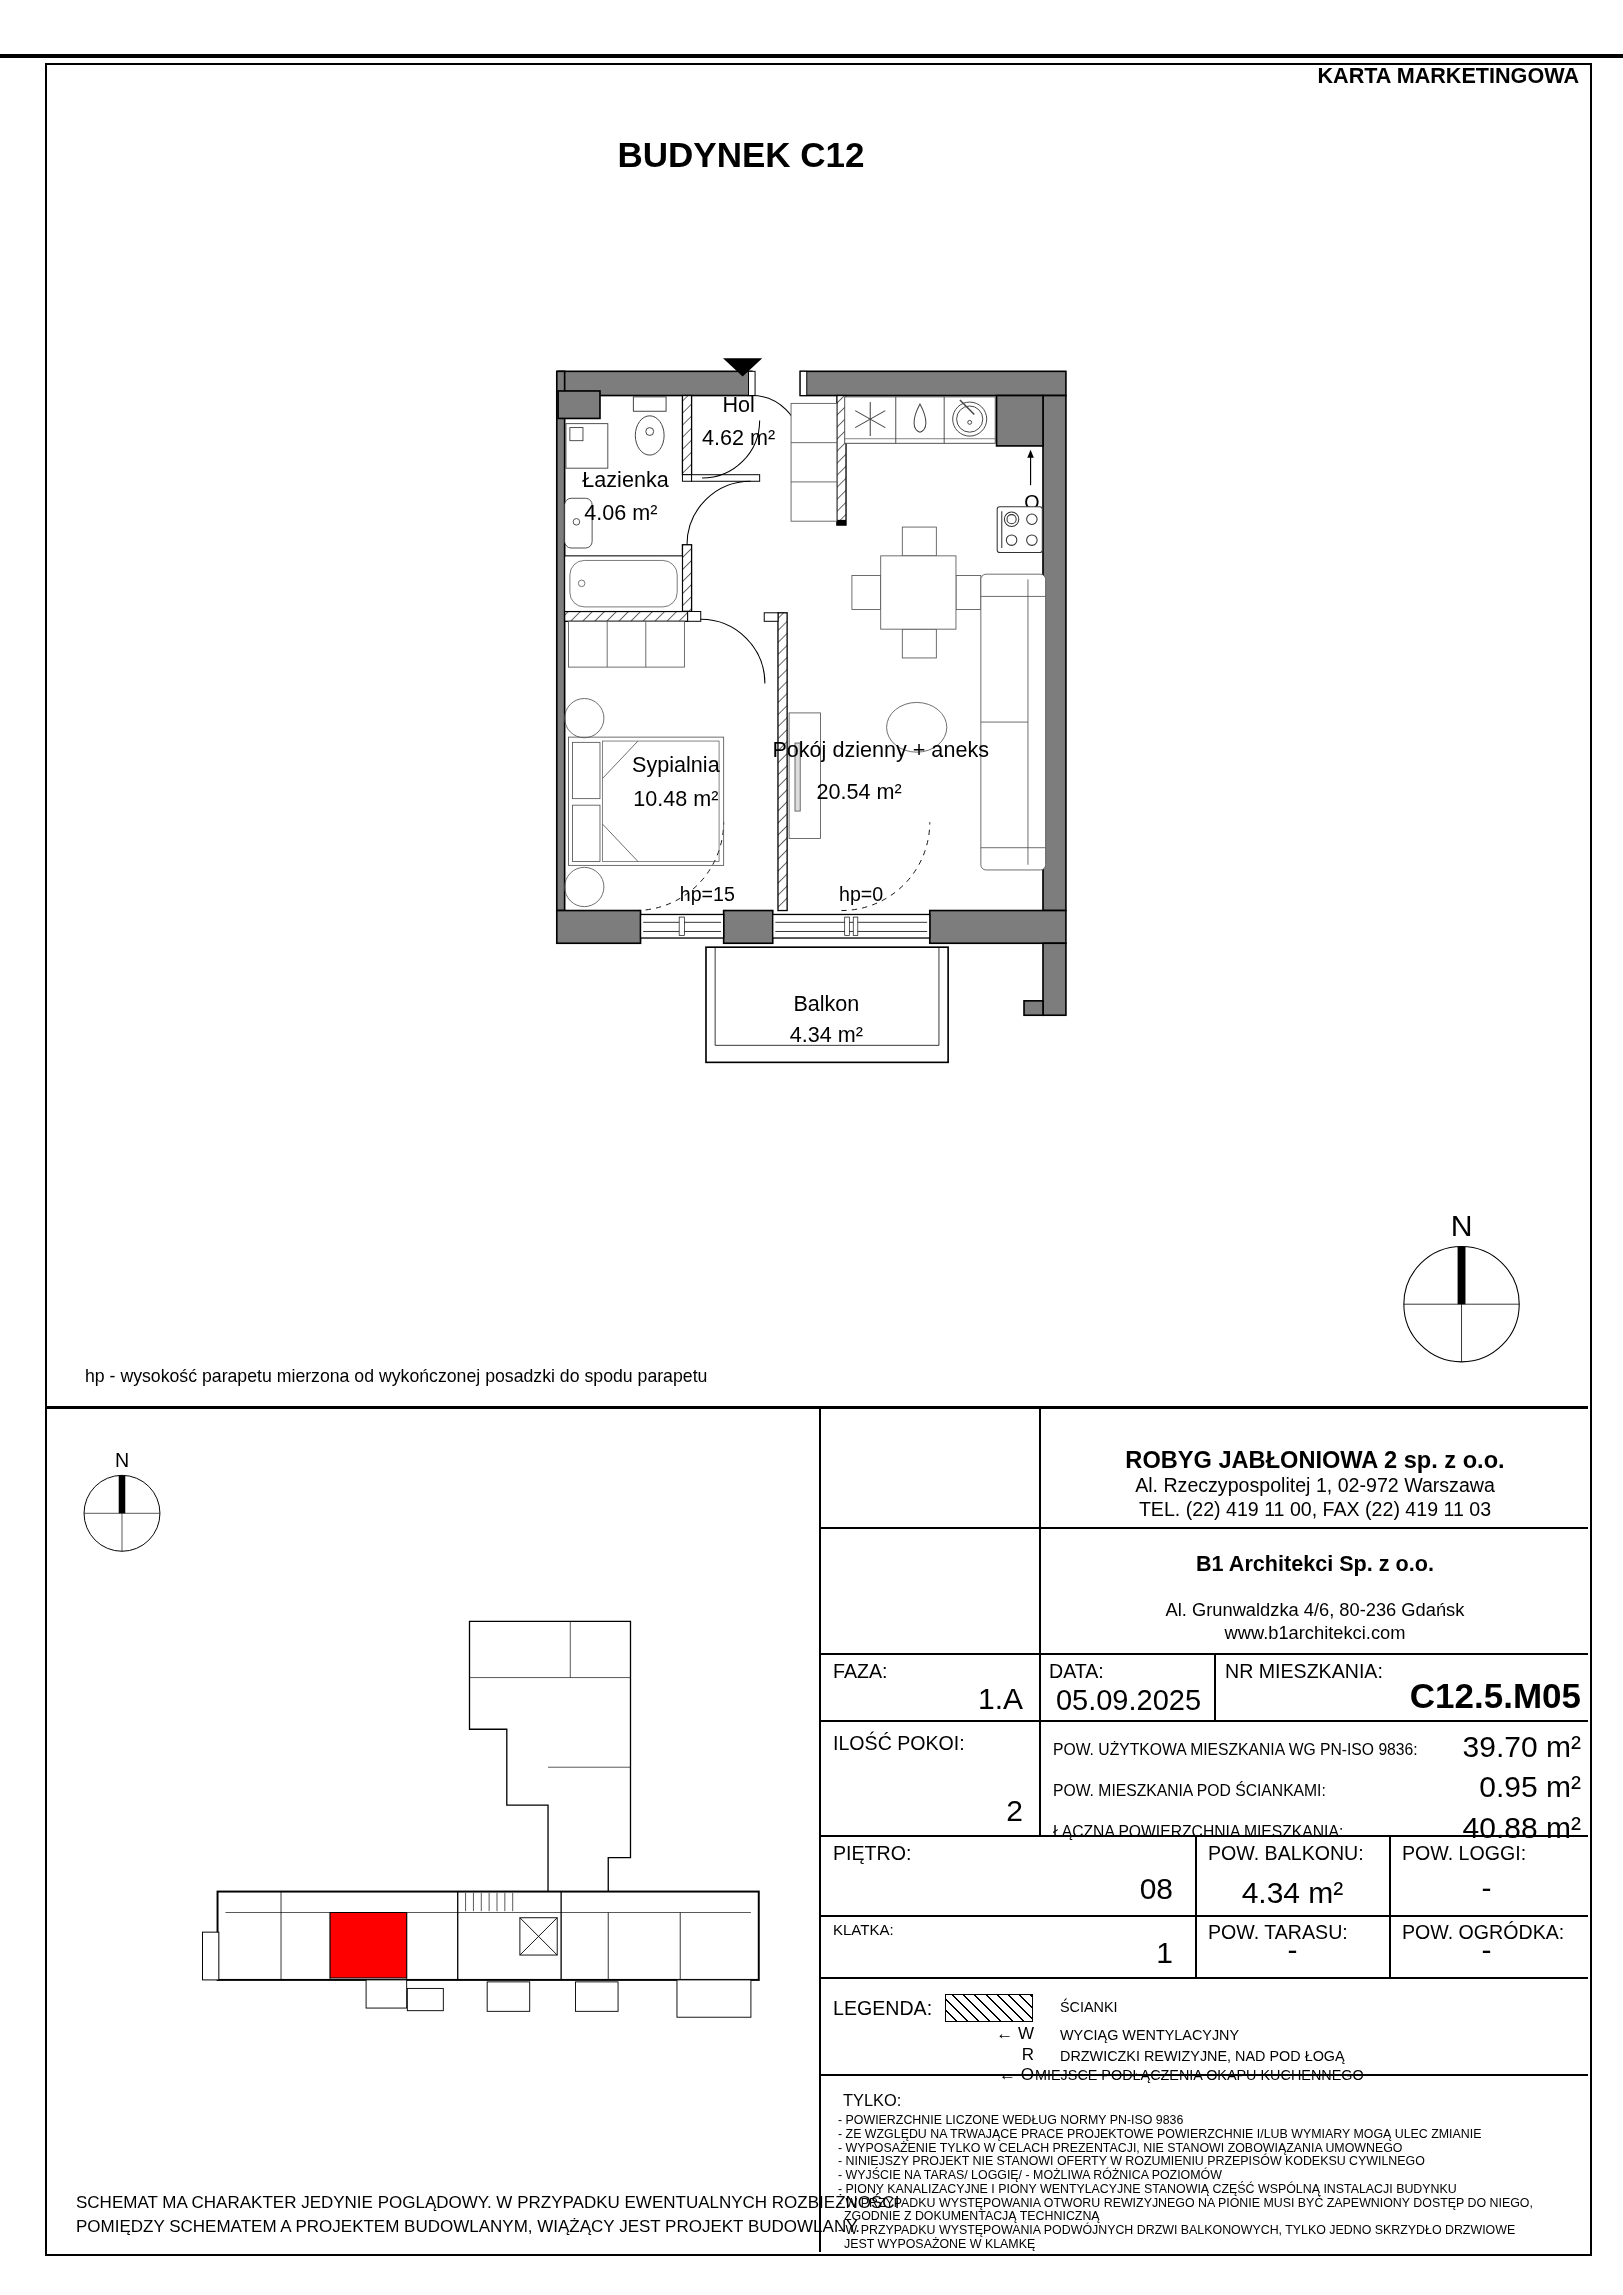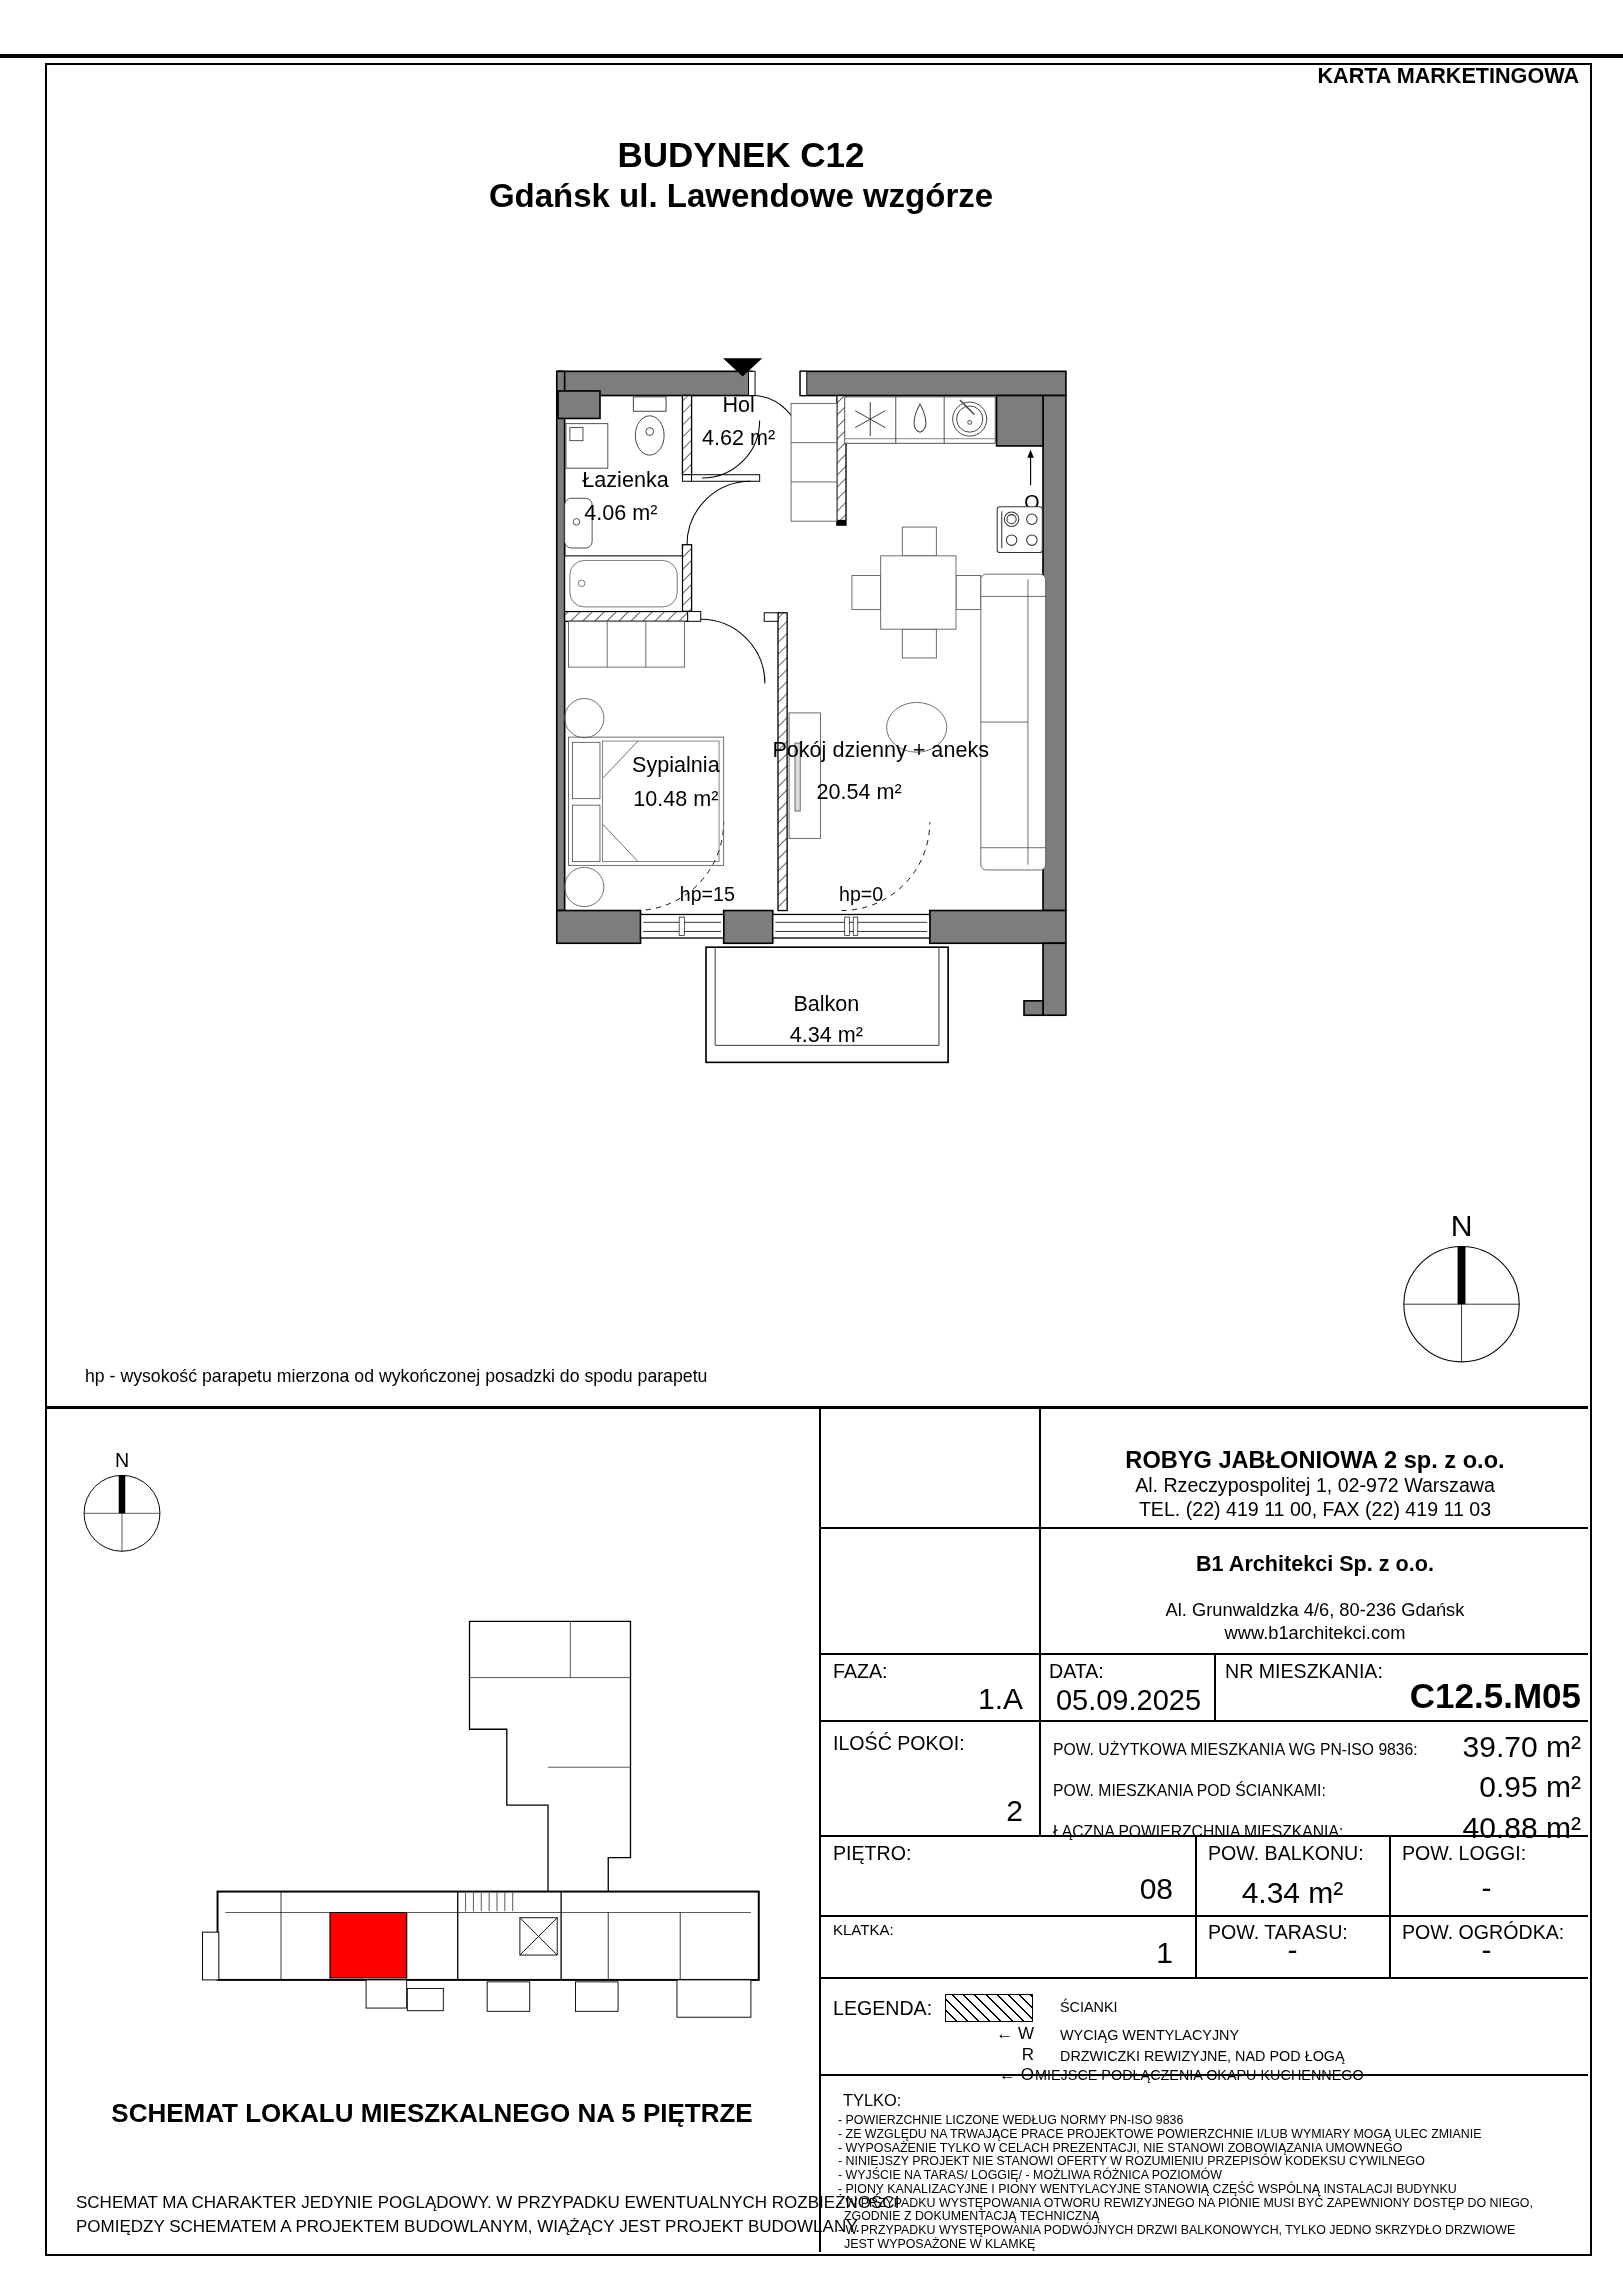--- a/index.html
+++ b/index.html
@@ -18,21 +18,20 @@
 </head>
 <body>
 
 <div class="page">
 
   <div class="ln" style="left:0;top:54px;width:1624px;height:3.9px;"></div>
   <div class="frame" style="left:45px;top:63px;width:1543px;height:2189px;"></div>
 
   <div class="t b rgt" style="left:1244px;top:65px;width:335px;font-size:21.6px;">KARTA MARKETINGOWA</div>
   <div class="t b ctr" style="left:391px;top:137px;width:700px;font-size:35px;">BUDYNEK C12</div>
-  <div class="t b ctr" style="left:391px;top:179px;width:700px;font-size:33px;">Gdańsk ul. Lawendowe wzgórze</div>
 
   <svg style="position:absolute;left:537px;top:353px;" width="550" height="746" viewBox="820 540 840 1140">
     <defs>
       <pattern id="hatch" width="13" height="13" patternUnits="userSpaceOnUse" patternTransform="rotate(45)">
         <rect width="13" height="13" fill="#fff"></rect>
         <line x1="0" y1="0" x2="0" y2="13" stroke="#000" stroke-width="1.8"></line>
       </pattern>
     </defs>
 
     <g fill="#7d7d7d" stroke="#000" stroke-width="2.5">
@@ -345,18 +344,17 @@
       <g fill="#fff" stroke="#000" stroke-width="1.4">
         <rect x="560" y="3025" width="62" height="43"></rect>
         <rect x="623" y="3038" width="55" height="34"></rect>
         <rect x="745" y="3028" width="65" height="45"></rect>
         <rect x="880" y="3028" width="65" height="45"></rect>
         <rect x="1035" y="3025" width="113" height="57"></rect>
       </g>
     </g>
   </svg>
 
-  <div class="t b ctr" style="left:45px;top:2100px;width:774px;font-size:26px;">SCHEMAT LOKALU MIESZKALNEGO NA 5 PIĘTRZE</div>
   <div class="t" style="left:76px;top:2194px;font-size:17px;">SCHEMAT MA CHARAKTER JEDYNIE POGLĄDOWY. W PRZYPADKU EWENTUALNYCH ROZBIEŻNOŚCI</div>
   <div class="t" style="left:76px;top:2218px;font-size:17px;">POMIĘDZY SCHEMATEM A PROJEKTEM BUDOWLANYM, WIĄŻĄCY JEST PROJEKT BUDOWLANY.</div>
 
 </div>
 
 
 </body></html>

